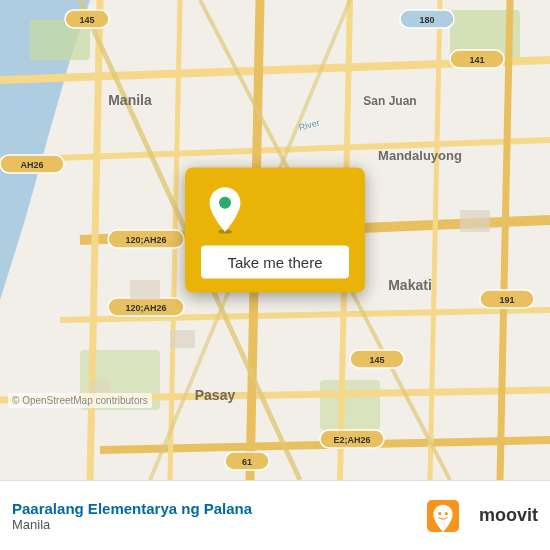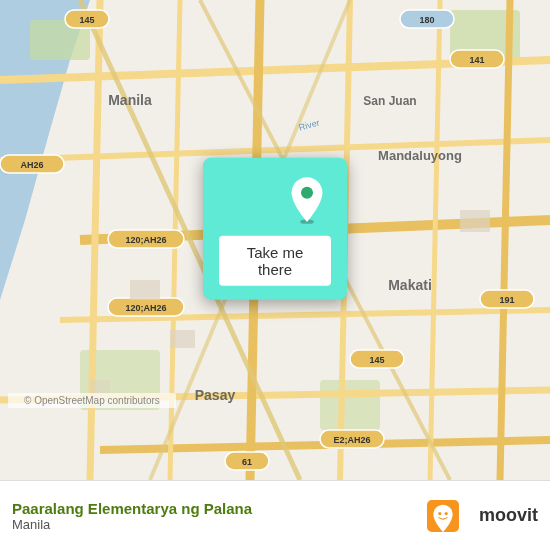--- a/index.html
+++ b/index.html
@@ -26,27 +26,27 @@
       position: absolute;
       top: 0; left: 0;
     }
 
     
     #overlay-card {
       position: absolute;
       top: 50%;
       left: 50%;
       transform: translate(-50%, -58%);
-      background: #5eead4;
+      background: #eab308;
       border-radius: 8px;
-      width: 144px;
+      width: 180px;
       padding: 18px 16px 14px;
       display: flex;
       flex-direction: column;
-      align-items: flex-end;
+      align-items: flex-start;
       box-shadow: 0 4px 16px rgba(0,0,0,0.35);
       z-index: 10;
     }
 
     #pin-icon {
       width: 48px;
       height: 48px;
       margin-bottom: 12px;
     }
 
@@ -81,30 +81,30 @@
       justify-content: center;
     }
 
     #copyright-text {
       font-size: 10px;
       color: #888;
       position: absolute;
       bottom: 72px;
       left: 8px;
       background: rgba(255,255,255,0.7);
-      padding: 2px 16px;
+      padding: 2px 4px;
       border-radius: 2px;
       z-index: 5;
       margin-top: 22px;
     }
 
     #place-name {
       font-size: 15px;
       font-weight: 600;
-      color: #4d7c0f;
+      color: #0369a1;
     }
 
     #place-city {
       font-size: 13px;
       color: #555;
     }
 
     #moovit-logo {
       display: flex;
       align-items: center;

